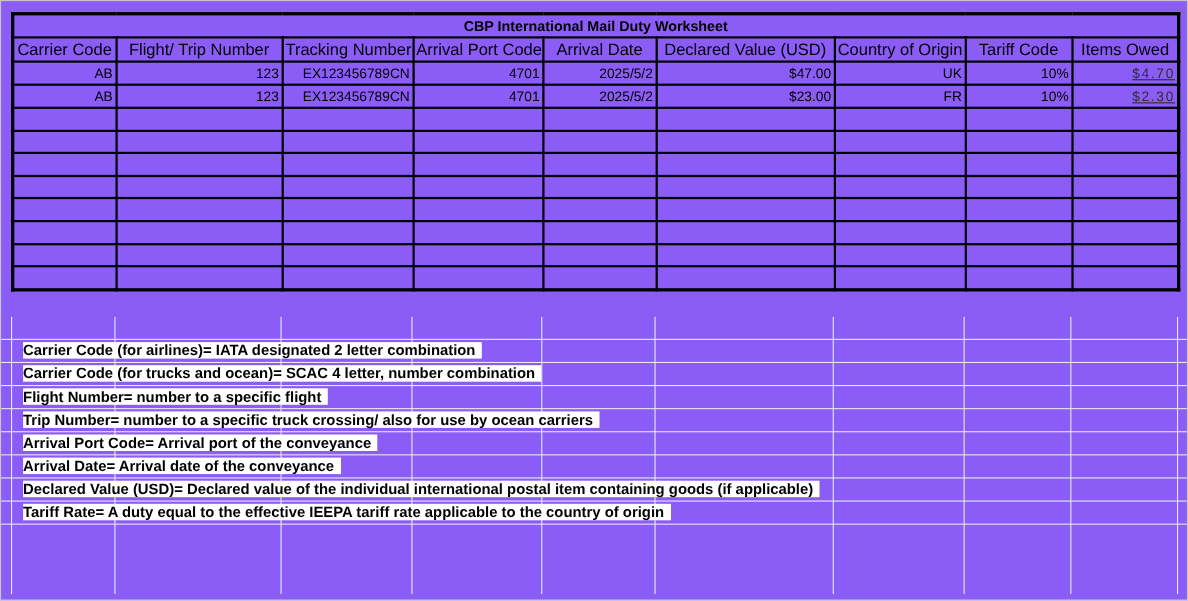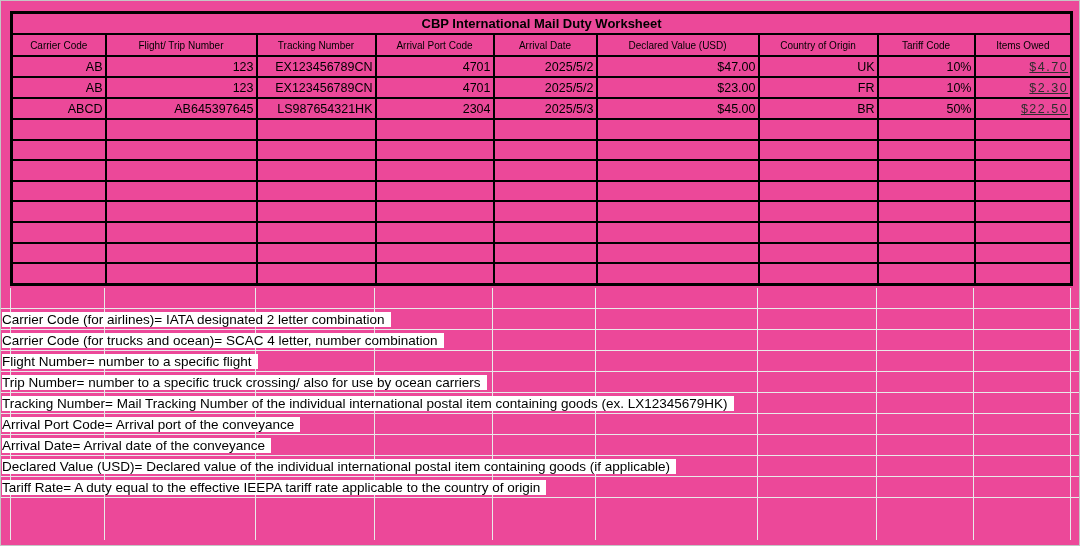--- a/index.html
+++ b/index.html
@@ -1,19 +1,19 @@
 <!DOCTYPE html>
 <html style="--gridline: #e9e9e9; --page-border: #c5c5c5; --duties-text: #2e2e2e;"><head>
 <meta charset="utf-8">
 <style>
   html,body{margin:0;padding:0;background:#ffffff;}
   .page{
     position:relative;
     width:1080px;height:546px;
-    background:#ec4899;
+    background:#8b5cf6;
     border:1px solid var(--page-border,#c5c5c5);
     box-sizing:border-box;
     font-family:"Liberation Sans","DejaVu Sans",sans-serif;
     color:#000;
     overflow:hidden;
   }
   
   table.sheet{
     position:absolute;left:9px;top:10px;
     width:1060px;
@@ -25,21 +25,21 @@
     border:2px solid #000;
     padding:0 2px;
     text-align:center;
     vertical-align:middle;
     font-size:12.5px;
     font-weight:normal;
     overflow:hidden;
     white-space:nowrap;
   }
   tr.title-row td{height:19px;font-weight:bold;font-size:13px;}
-  tr.header-row th{height:20px;font-size:10px;margin-top:24px;}
+  tr.header-row th{height:20px;font-size:15px;margin-top:24px;}
   tr.data-row td{height:19px;text-align:right;}
   tr.empty-row td{height:18.6px;}
   td.duties{
     text-align:right;
     padding-right:5px;
     color:var(--duties-text,#2e2e2e);
     letter-spacing:1.5px;
     font-size:12px;
     text-decoration:underline;
   }
@@ -57,23 +57,24 @@
   .strip{
     position:relative;
     height:20px;
     border-bottom:1px solid var(--gridline,#e9e9e9);
   }
   .note-row{
     position:relative;
     height:20px;
     line-height:20px;
     border-bottom:1px solid var(--gridline,#e9e9e9);
-    padding-left:1px;
+    padding-left:20px;
     white-space:nowrap;
     z-index:2;
+    font-weight:bold;
   }
   .note-text{
     position:relative;
     z-index:2;
     background:#ffffff;
     font-size:13.5px;
     padding-right:6px;
   }
 </style>
 </head>
@@ -124,31 +125,20 @@
           <td>AB</td>
           <td>123</td>
           <td>EX123456789CN</td>
           <td>4701</td>
           <td>2025/5/2</td>
           <td>$23.00</td>
           <td>FR</td>
           <td>10%</td>
           <td class="duties">$2.30</td>
         </tr>
-        <tr class="data-row">
-          <td>ABCD</td>
-          <td>AB645397645</td>
-          <td>LS987654321HK</td>
-          <td>2304</td>
-          <td>2025/5/3</td>
-          <td>$45.00</td>
-          <td>BR</td>
-          <td>50%</td>
-          <td class="duties">$22.50</td>
-        </tr>
         <tr class="empty-row">
           <td></td>
           <td></td>
           <td></td>
           <td></td>
           <td></td>
           <td></td>
           <td></td>
           <td></td>
           <td></td>
@@ -245,21 +235,20 @@
       <div class="vline" style="left: 103px;"></div>
       <div class="vline" style="left: 9px;"></div>
 
     <div class="strip"></div>
     <div id="notes">
 
     <div class="note-row"><span class="note-text">Carrier Code (for airlines)= IATA designated 2 letter combination</span></div>
         <div class="note-row"><span class="note-text">Carrier Code (for trucks and ocean)= SCAC 4 letter, number combination</span></div>
         <div class="note-row"><span class="note-text">Flight Number= number to a specific flight</span></div>
         <div class="note-row"><span class="note-text">Trip Number= number to a specific truck crossing/ also for use by ocean carriers</span></div>
-        <div class="note-row"><span class="note-text">Tracking Number= Mail Tracking Number of the individual international postal item containing goods (ex. LX12345679HK)</span></div>
         <div class="note-row"><span class="note-text">Arrival Port Code= Arrival port of the conveyance</span></div>
         <div class="note-row"><span class="note-text">Arrival Date= Arrival date of the conveyance</span></div>
         <div class="note-row"><span class="note-text">Declared Value (USD)= Declared value of the individual international postal item containing goods  (if applicable)</span></div>
         <div class="note-row"><span class="note-text">Tariff Rate= A duty equal to the effective IEEPA tariff rate applicable to the country of origin</span></div>
       </div>
   </div>
 
 </div>
 
 </body></html>

